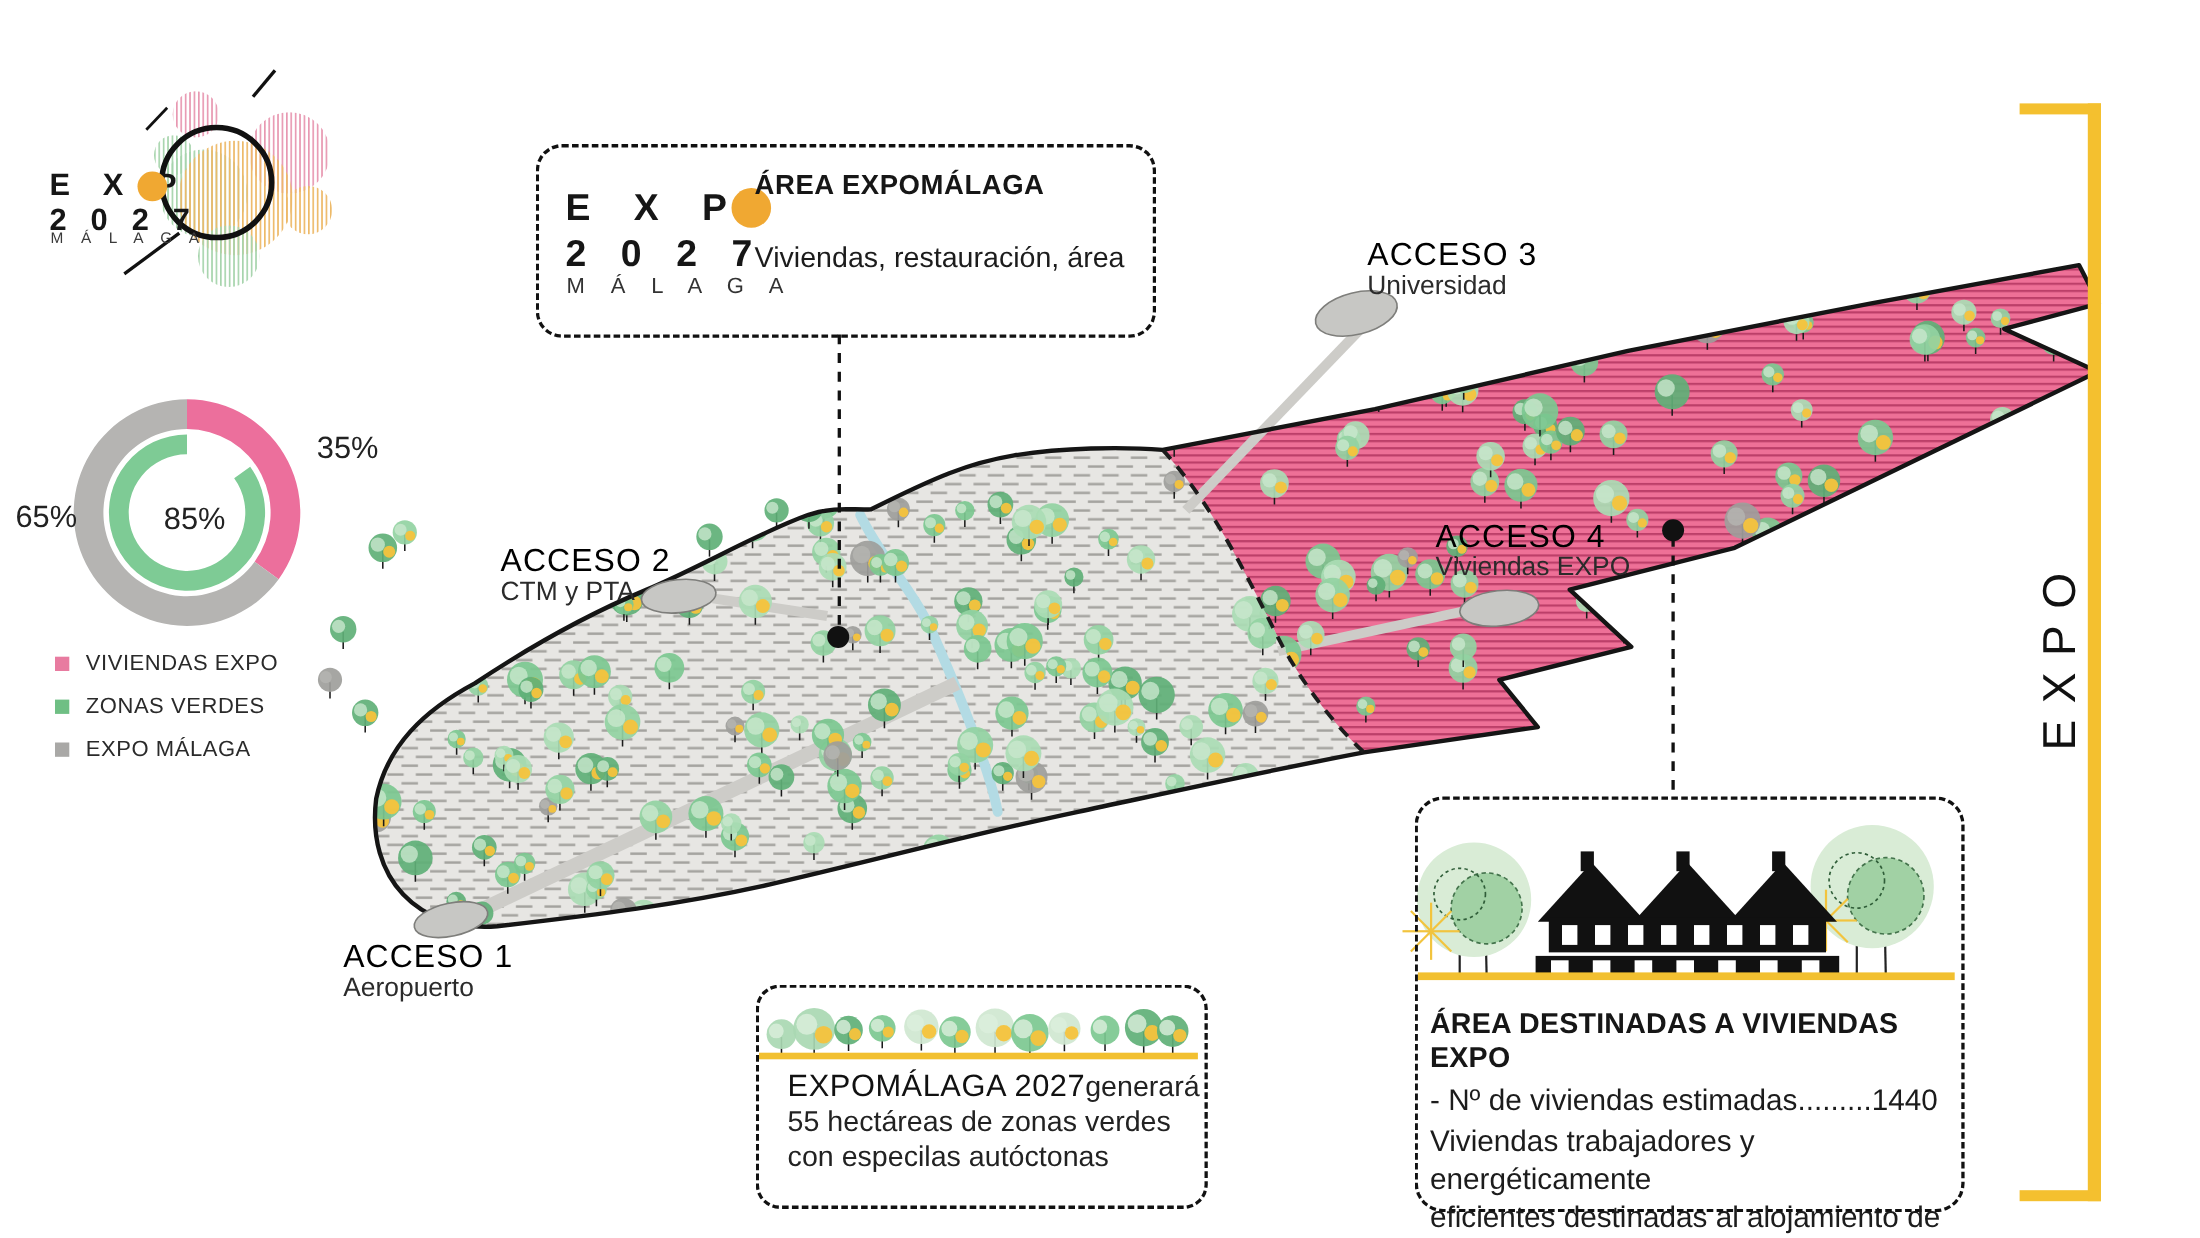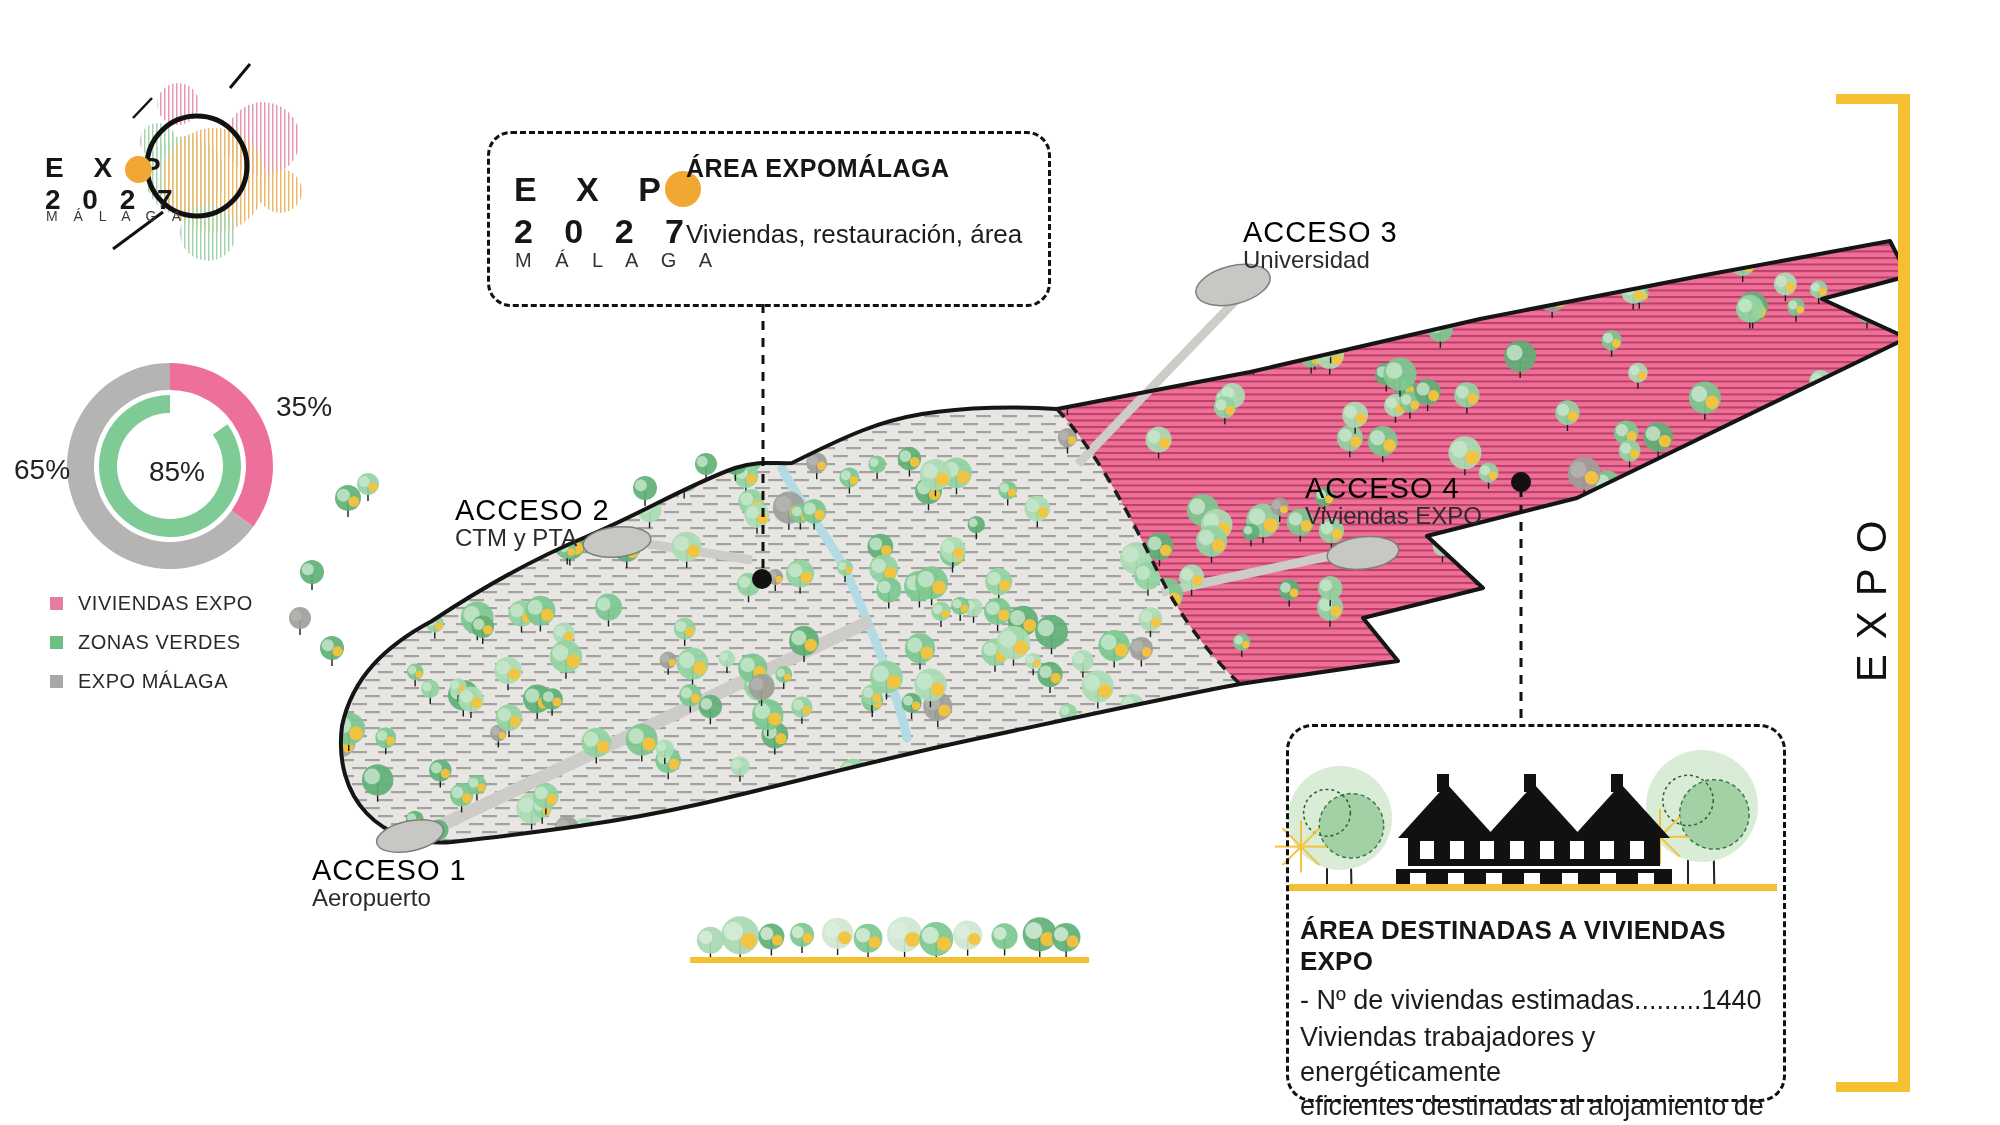--- a/index.html
+++ b/index.html
@@ -12,21 +12,21 @@
   .lt1{position:absolute;left:45px;top:116px;font-size:28px;font-weight:bold;letter-spacing:11px;}
   .lt2{position:absolute;left:45px;top:148px;font-size:28px;font-weight:bold;letter-spacing:7px;}
   .lt3{position:absolute;left:46px;top:172px;font-size:14px;letter-spacing:6px;color:#3a3a3a;}
   .logo-dot{position:absolute;left:125px;top:120px;width:27px;height:27px;border-radius:50%;}
 
   .main-title{position:absolute;left:34px;top:248px;width:280px;text-align:center;
               font-size:28px;letter-spacing:1px;}
 
   
   .pct{position:absolute;font-size:28px;color:#222;}
-  .pct35{left:276px;top:355px;}
+  .pct35{left:288px;top:355px;}
   .pct65{left:14px;top:418px;}
   .pct85{left:136px;top:420px;width:82px;text-align:center;}
 
   .legend{position:absolute;left:50px;top:556px;display:flex;flex-direction:column;gap:16px;}
   .legend-row{display:flex;align-items:center;}
   .swatch{width:13px;height:13px;margin-right:15px;flex:none;}
   .legend-label{font-size:20px;letter-spacing:0.5px;color:#2a2a2a;}
 
   
   .dbox{position:absolute;border:3px dashed #111;background:transparent;}
@@ -1957,20 +1957,30 @@
   </div>
   <div class="ov acc acc3">
     <div class="acc-name">ACCESO 3</div>
     <div class="acc-sub">Universidad</div>
   </div>
   <div class="ov acc acc4">
     <div class="acc-name">ACCESO 4</div>
     <div class="acc-sub">Viviendas EXPO</div>
   </div>
 
+  <div class="ov dbox green-box">
+    <div class="gb-text">
+      <div class="gb-row">
+        <span class="gb-head">EXPOMÁLAGA 2027</span>
+          <span class="gb-suffix">generará</span>
+      </div>
+      <div class="gb-line">55 hectáreas de zonas verdes</div>
+      <div class="gb-line">con especilas autóctonas</div>
+    </div>
+  </div>
 
   <div class="ov dbox viv-box">
     <div class="vb-text">
       <div class="vb-head">ÁREA DESTINADAS A VIVIENDAS EXPO</div>
       <div class="vb-est">- Nº de viviendas estimadas.........1440</div>
       <div class="vb-body">
         <div>Viviendas trabajadores y energéticamente</div>
         <div>eficientes destinadas al alojamiento de</div>
         <div>los trabajadores de la Expo.</div>
       </div>

